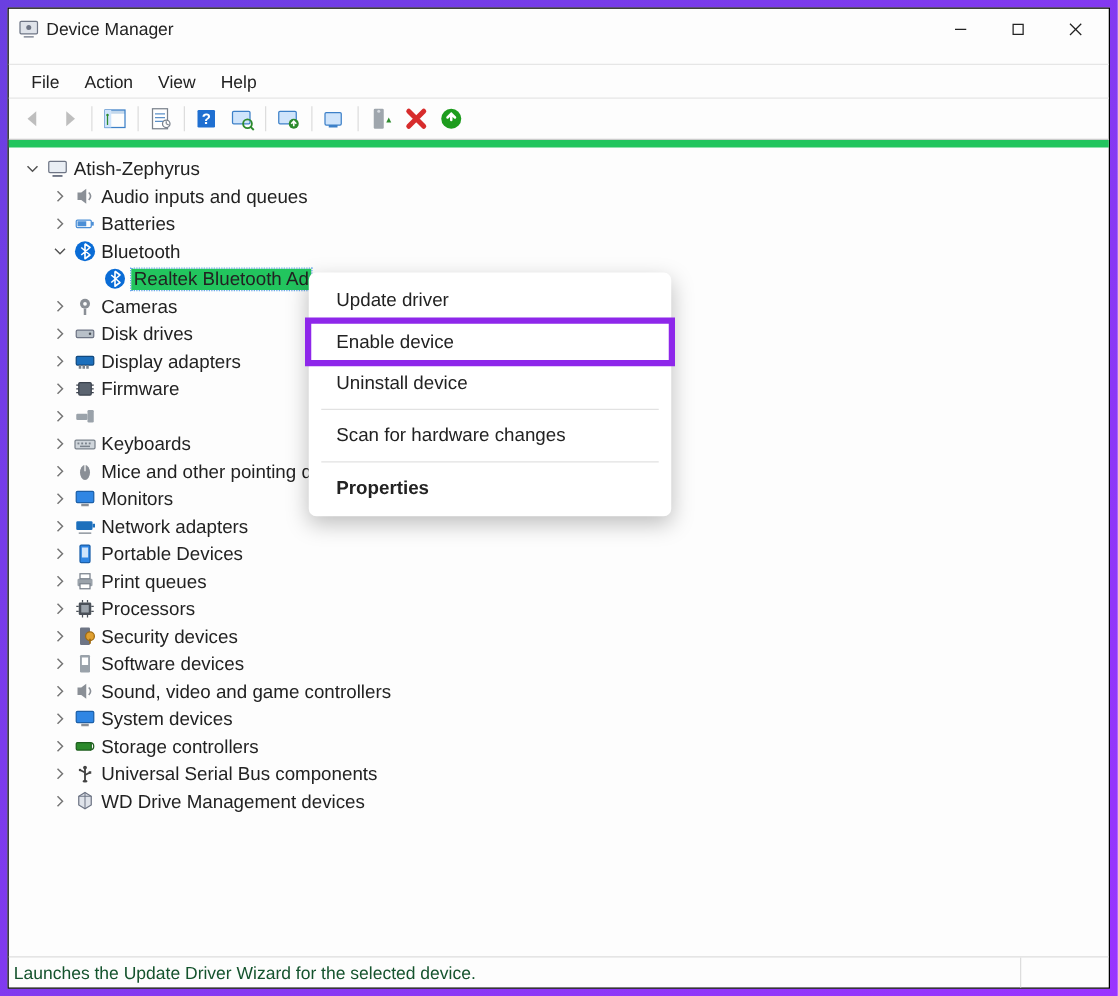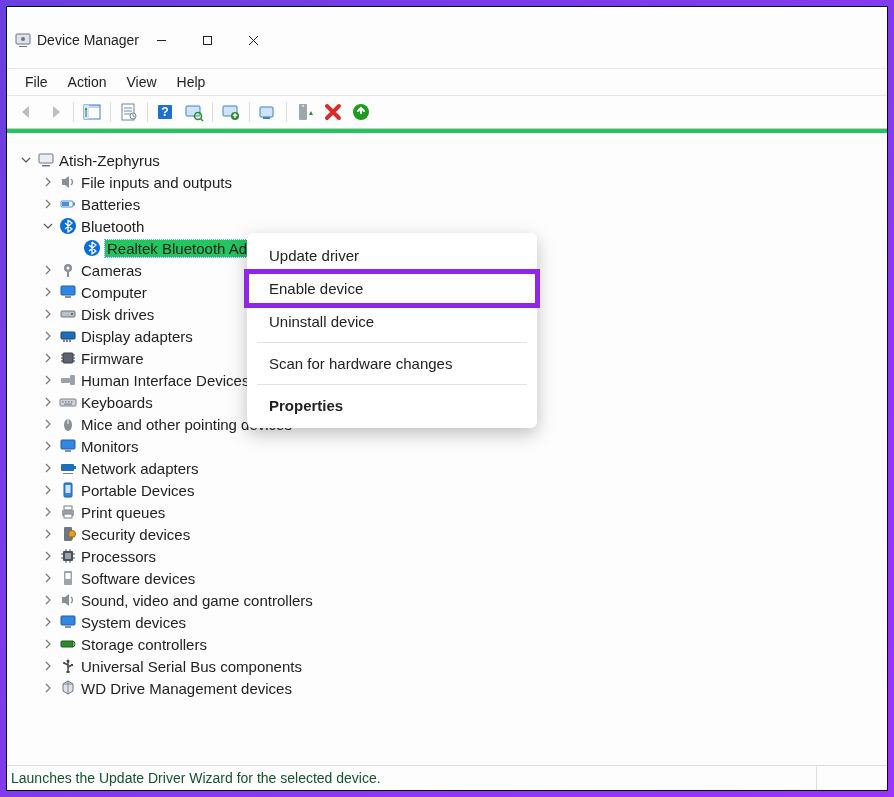--- a/index.html
+++ b/index.html
@@ -18,23 +18,22 @@
     background: #fdfdfd;
     border: 1px solid #000;
     display: flex;
     flex-direction: column;
   }
   
   .titlebar {
     height: 32px;
     display: flex;
     align-items: center;
-    justify-content: flex-start;
+    justify-content: space-between;
     padding: 0 4px 0 8px;
-    margin-top: 17px;
   }
   .titlebar-left { display:flex; align-items:center; gap:6px; }
   .titlebar-icon { width:16px; height:16px; }
   .title-text { font-size:14px; color:#222; }
   .window-controls { display:flex; }
   .window-btn {
     width:46px; height:30px;
     display:flex; align-items:center; justify-content:center;
     color:#222;
   }
@@ -71,22 +70,22 @@
     margin:0 4px;
     background:#ddd;
   }
   .tool-btn svg { width:20px; height:20px; }
   .tool-btn.disabled { opacity: .55; }
   
   .content {
     flex:1 1 auto;
     overflow:hidden;
     position:relative;
-    border-top:4px solid #22c55e;  
-    padding-top:16px;
+    border-top:6px solid #22c55e;  
+    padding-top:6px;
   }
   .tree { padding-left:6px; }
   .row {
     display:flex; align-items:center;
     height:22px;
     gap:4px;
     white-space:nowrap;
   }
   .caret {
     width:14px; height:14px;
@@ -302,21 +301,21 @@
             <svg viewBox="0 0 10 10" width="10" height="10">
               <path d="M3 1 L7 5 L3 9" fill="none" stroke="#777" stroke-width="1.2"></path>
             </svg>
           </span>
         <span class="dev-icon">
             <svg viewBox="0 0 18 18">
               <path d="M3 6 h3 l4 -3 v12 l-4 -3 h-3 z" fill="#8a8f96"></path>
               <path d="M12 6 q3 3 0 6" fill="none" stroke="#8a8f96" stroke-width="1.3"></path>
             </svg>
           </span>
-        <span class="label">File inputs and outputs</span>
+        <span class="label">Audio inputs and queues</span>
       </div>
 
       <div class="row level1">
         <span class="caret">
             <svg viewBox="0 0 10 10" width="10" height="10">
               <path d="M3 1 L7 5 L3 9" fill="none" stroke="#777" stroke-width="1.2"></path>
             </svg>
           </span>
         <span class="dev-icon">
             <svg viewBox="0 0 18 18">
@@ -363,34 +362,20 @@
         <span class="dev-icon">
             <svg viewBox="0 0 18 18">
               <circle cx="9" cy="7" r="4" fill="#8a8f96"></circle>
               <circle cx="9" cy="7" r="1.5" fill="#fff"></circle>
               <rect x="8" y="11" width="2" height="5" fill="#8a8f96"></rect>
             </svg>
           </span>
         <span class="label">Cameras</span>
       </div>
 
-      <div class="row level1">
-        <span class="caret">
-            <svg viewBox="0 0 10 10" width="10" height="10">
-              <path d="M3 1 L7 5 L3 9" fill="none" stroke="#777" stroke-width="1.2"></path>
-            </svg>
-          </span>
-        <span class="dev-icon">
-            <svg viewBox="0 0 18 18">
-              <rect x="2" y="3" width="14" height="9" rx="1" fill="#2f86e4" stroke="#1c5fa8"></rect>
-              <rect x="6" y="13" width="6" height="2" fill="#8a8f96"></rect>
-            </svg>
-          </span>
-        <span class="label">Computer</span>
-      </div>
 
       <div class="row level1">
         <span class="caret">
             <svg viewBox="0 0 10 10" width="10" height="10">
               <path d="M3 1 L7 5 L3 9" fill="none" stroke="#777" stroke-width="1.2"></path>
             </svg>
           </span>
         <span class="dev-icon">
             <svg viewBox="0 0 18 18">
               <rect x="2" y="6" width="14" height="6" rx="1" fill="#b8c0c8" stroke="#6e7585"></rect>
@@ -442,21 +427,20 @@
             <svg viewBox="0 0 10 10" width="10" height="10">
               <path d="M3 1 L7 5 L3 9" fill="none" stroke="#777" stroke-width="1.2"></path>
             </svg>
           </span>
         <span class="dev-icon">
             <svg viewBox="0 0 18 18">
               <rect x="2" y="7" width="9" height="5" rx="1" fill="#9aa2aa"></rect>
               <rect x="11" y="4" width="5" height="10" rx="1" fill="#9aa2aa"></rect>
             </svg>
           </span>
-        <span class="label">Human Interface Devices</span>
       </div>
 
       <div class="row level1">
         <span class="caret">
             <svg viewBox="0 0 10 10" width="10" height="10">
               <path d="M3 1 L7 5 L3 9" fill="none" stroke="#777" stroke-width="1.2"></path>
             </svg>
           </span>
         <span class="dev-icon">
             <svg viewBox="0 0 18 18">
@@ -539,36 +523,20 @@
             </svg>
           </span>
         <span class="dev-icon">
             <svg viewBox="0 0 18 18">
               <rect x="3" y="7" width="12" height="6" rx="1" fill="#9aa2aa"></rect>
               <rect x="5" y="3" width="8" height="4" fill="#fff" stroke="#7a828c"></rect>
               <rect x="5" y="11" width="8" height="4" fill="#fff" stroke="#7a828c"></rect>
             </svg>
           </span>
         <span class="label">Print queues</span>
-      </div>
-
-      <div class="row level1">
-        <span class="caret">
-            <svg viewBox="0 0 10 10" width="10" height="10">
-              <path d="M3 1 L7 5 L3 9" fill="none" stroke="#777" stroke-width="1.2"></path>
-            </svg>
-          </span>
-        <span class="dev-icon">
-            <svg viewBox="0 0 18 18">
-              <rect x="5" y="2" width="8" height="14" rx="1" fill="#6e7585"></rect>
-              <circle cx="13" cy="9" r="3.5" fill="#e0a030" stroke="#a06a10"></circle>
-              <rect x="12.3" y="11" width="1.4" height="4" fill="#a06a10"></rect>
-            </svg>
-          </span>
-        <span class="label">Security devices</span>
       </div>
 
       <div class="row level1">
         <span class="caret">
             <svg viewBox="0 0 10 10" width="10" height="10">
               <path d="M3 1 L7 5 L3 9" fill="none" stroke="#777" stroke-width="1.2"></path>
             </svg>
           </span>
         <span class="dev-icon">
             <svg viewBox="0 0 18 18">
@@ -580,20 +548,36 @@
               <line x1="14" y1="11" x2="16" y2="11" stroke="#4a5058"></line>
               <line x1="7" y1="2" x2="7" y2="4" stroke="#4a5058"></line>
               <line x1="11" y1="2" x2="11" y2="4" stroke="#4a5058"></line>
               <line x1="7" y1="14" x2="7" y2="16" stroke="#4a5058"></line>
               <line x1="11" y1="14" x2="11" y2="16" stroke="#4a5058"></line>
             </svg>
           </span>
         <span class="label">Processors</span>
       </div>
 
+      <div class="row level1">
+        <span class="caret">
+            <svg viewBox="0 0 10 10" width="10" height="10">
+              <path d="M3 1 L7 5 L3 9" fill="none" stroke="#777" stroke-width="1.2"></path>
+            </svg>
+          </span>
+        <span class="dev-icon">
+            <svg viewBox="0 0 18 18">
+              <rect x="5" y="2" width="8" height="14" rx="1" fill="#6e7585"></rect>
+              <circle cx="13" cy="9" r="3.5" fill="#e0a030" stroke="#a06a10"></circle>
+              <rect x="12.3" y="11" width="1.4" height="4" fill="#a06a10"></rect>
+            </svg>
+          </span>
+        <span class="label">Security devices</span>
+      </div>
+
 
       <div class="row level1">
         <span class="caret">
             <svg viewBox="0 0 10 10" width="10" height="10">
               <path d="M3 1 L7 5 L3 9" fill="none" stroke="#777" stroke-width="1.2"></path>
             </svg>
           </span>
         <span class="dev-icon">
             <svg viewBox="0 0 18 18">
               <rect x="5" y="2" width="8" height="14" rx="1" fill="#9aa2aa"></rect>

